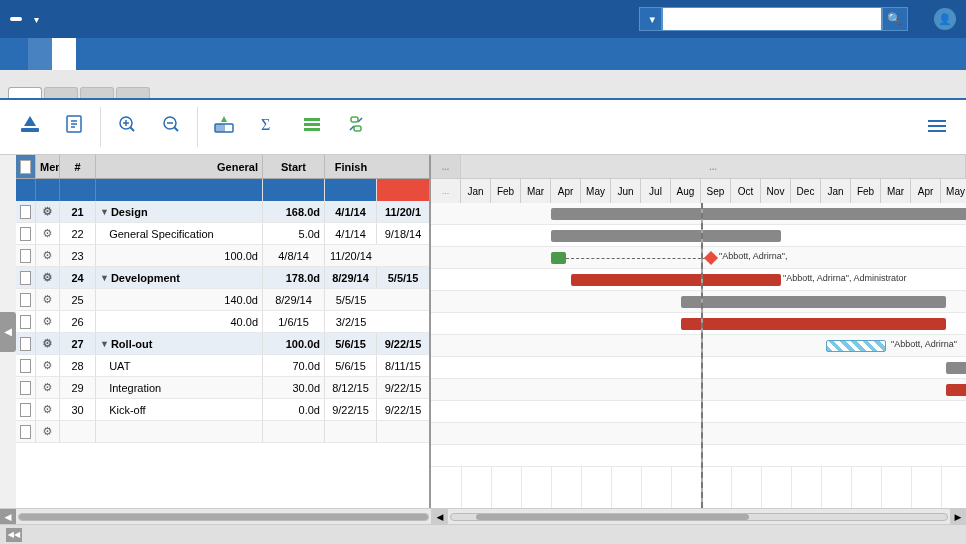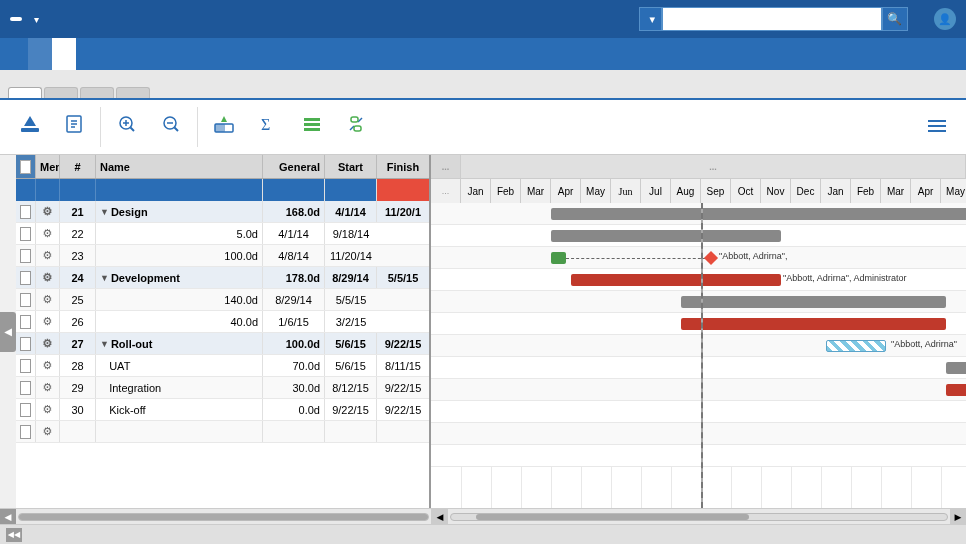--- a/index.html
+++ b/index.html
@@ -513,21 +513,20 @@
     <div class="collapse-arrow">◀</div>
 
     <div class="task-table" style="margin-left:16px;">
 
       <div class="task-table-header">
         <div class="th th-check">
           <div class="checkbox-cell" style="border-color:#aaa;"></div>
         </div>
         <div class="th">Menu</div>
         <div class="th td-center">#</div>
-        <div class="th">Name</div>
         <div class="th td-right">General</div>
         <div class="th td-center">Start</div>
         <div class="th td-center">Finish</div>
       </div>
 
       <div class="project-row">
         <div class="td" style="border-right:1px solid rgba(255,255,255,0.2);"></div>
         <div class="td" style="border-right:1px solid rgba(255,255,255,0.2);"></div>
         <div class="td" style="border-right:1px solid rgba(255,255,255,0.2);"></div>
         <div class="td"></div>
@@ -551,20 +550,21 @@
     <div class="td td-center">11/20/1</div>
   </div>
           <div class="task-row">
     <div class="td" style="justify-content:center;">
               <div class="checkbox-cell"></div>
             </div>
     <div class="td" style="justify-content:center;">
               <span class="gear-icon">⚙</span>
             </div>
     <div class="td td-center">22</div>
+    <div class="td">&nbsp;&nbsp;&nbsp;General Specification</div>
     <div class="td td-right">5.0d</div>
     <div class="td td-center">4/1/14</div>
     <div class="td td-center">9/18/14</div>
   </div>
           <div class="task-row">
     <div class="td" style="justify-content:center;">
               <div class="checkbox-cell"></div>
             </div>
     <div class="td" style="justify-content:center;">
               <span class="gear-icon">⚙</span>
@@ -688,21 +688,21 @@
         </div>
         <div class="gantt-month-row">
 
           <div class="gantt-month-cell" style="width:30px; font-size:9px; color:#999;">...</div>
 
           <div class="gantt-month-cell" style="width:30px;">Jan</div>
           <div class="gantt-month-cell" style="width:30px;">Feb</div>
           <div class="gantt-month-cell" style="width:30px;">Mar</div>
           <div class="gantt-month-cell" style="width:30px;">Apr</div>
           <div class="gantt-month-cell" style="width:30px;">May</div>
-          <div class="gantt-month-cell" style="width:30px;font-family:Liberation Serif, serif;">Jun</div>
+          <div class="gantt-month-cell" style="width:30px;">Jun</div>
           <div class="gantt-month-cell" style="width:30px;">Jul</div>
           <div class="gantt-month-cell" style="width:30px;">Aug</div>
           <div class="gantt-month-cell" style="width:30px;">Sep</div>
           <div class="gantt-month-cell" style="width:30px;">Oct</div>
           <div class="gantt-month-cell" style="width:30px;">Nov</div>
           <div class="gantt-month-cell" style="width:30px;">Dec</div>
           <div class="gantt-month-cell" style="width:30px;">Jan</div>
           <div class="gantt-month-cell" style="width:30px;">Feb</div>
           <div class="gantt-month-cell" style="width:30px;">Mar</div>
           <div class="gantt-month-cell" style="width:30px;">Apr</div>

